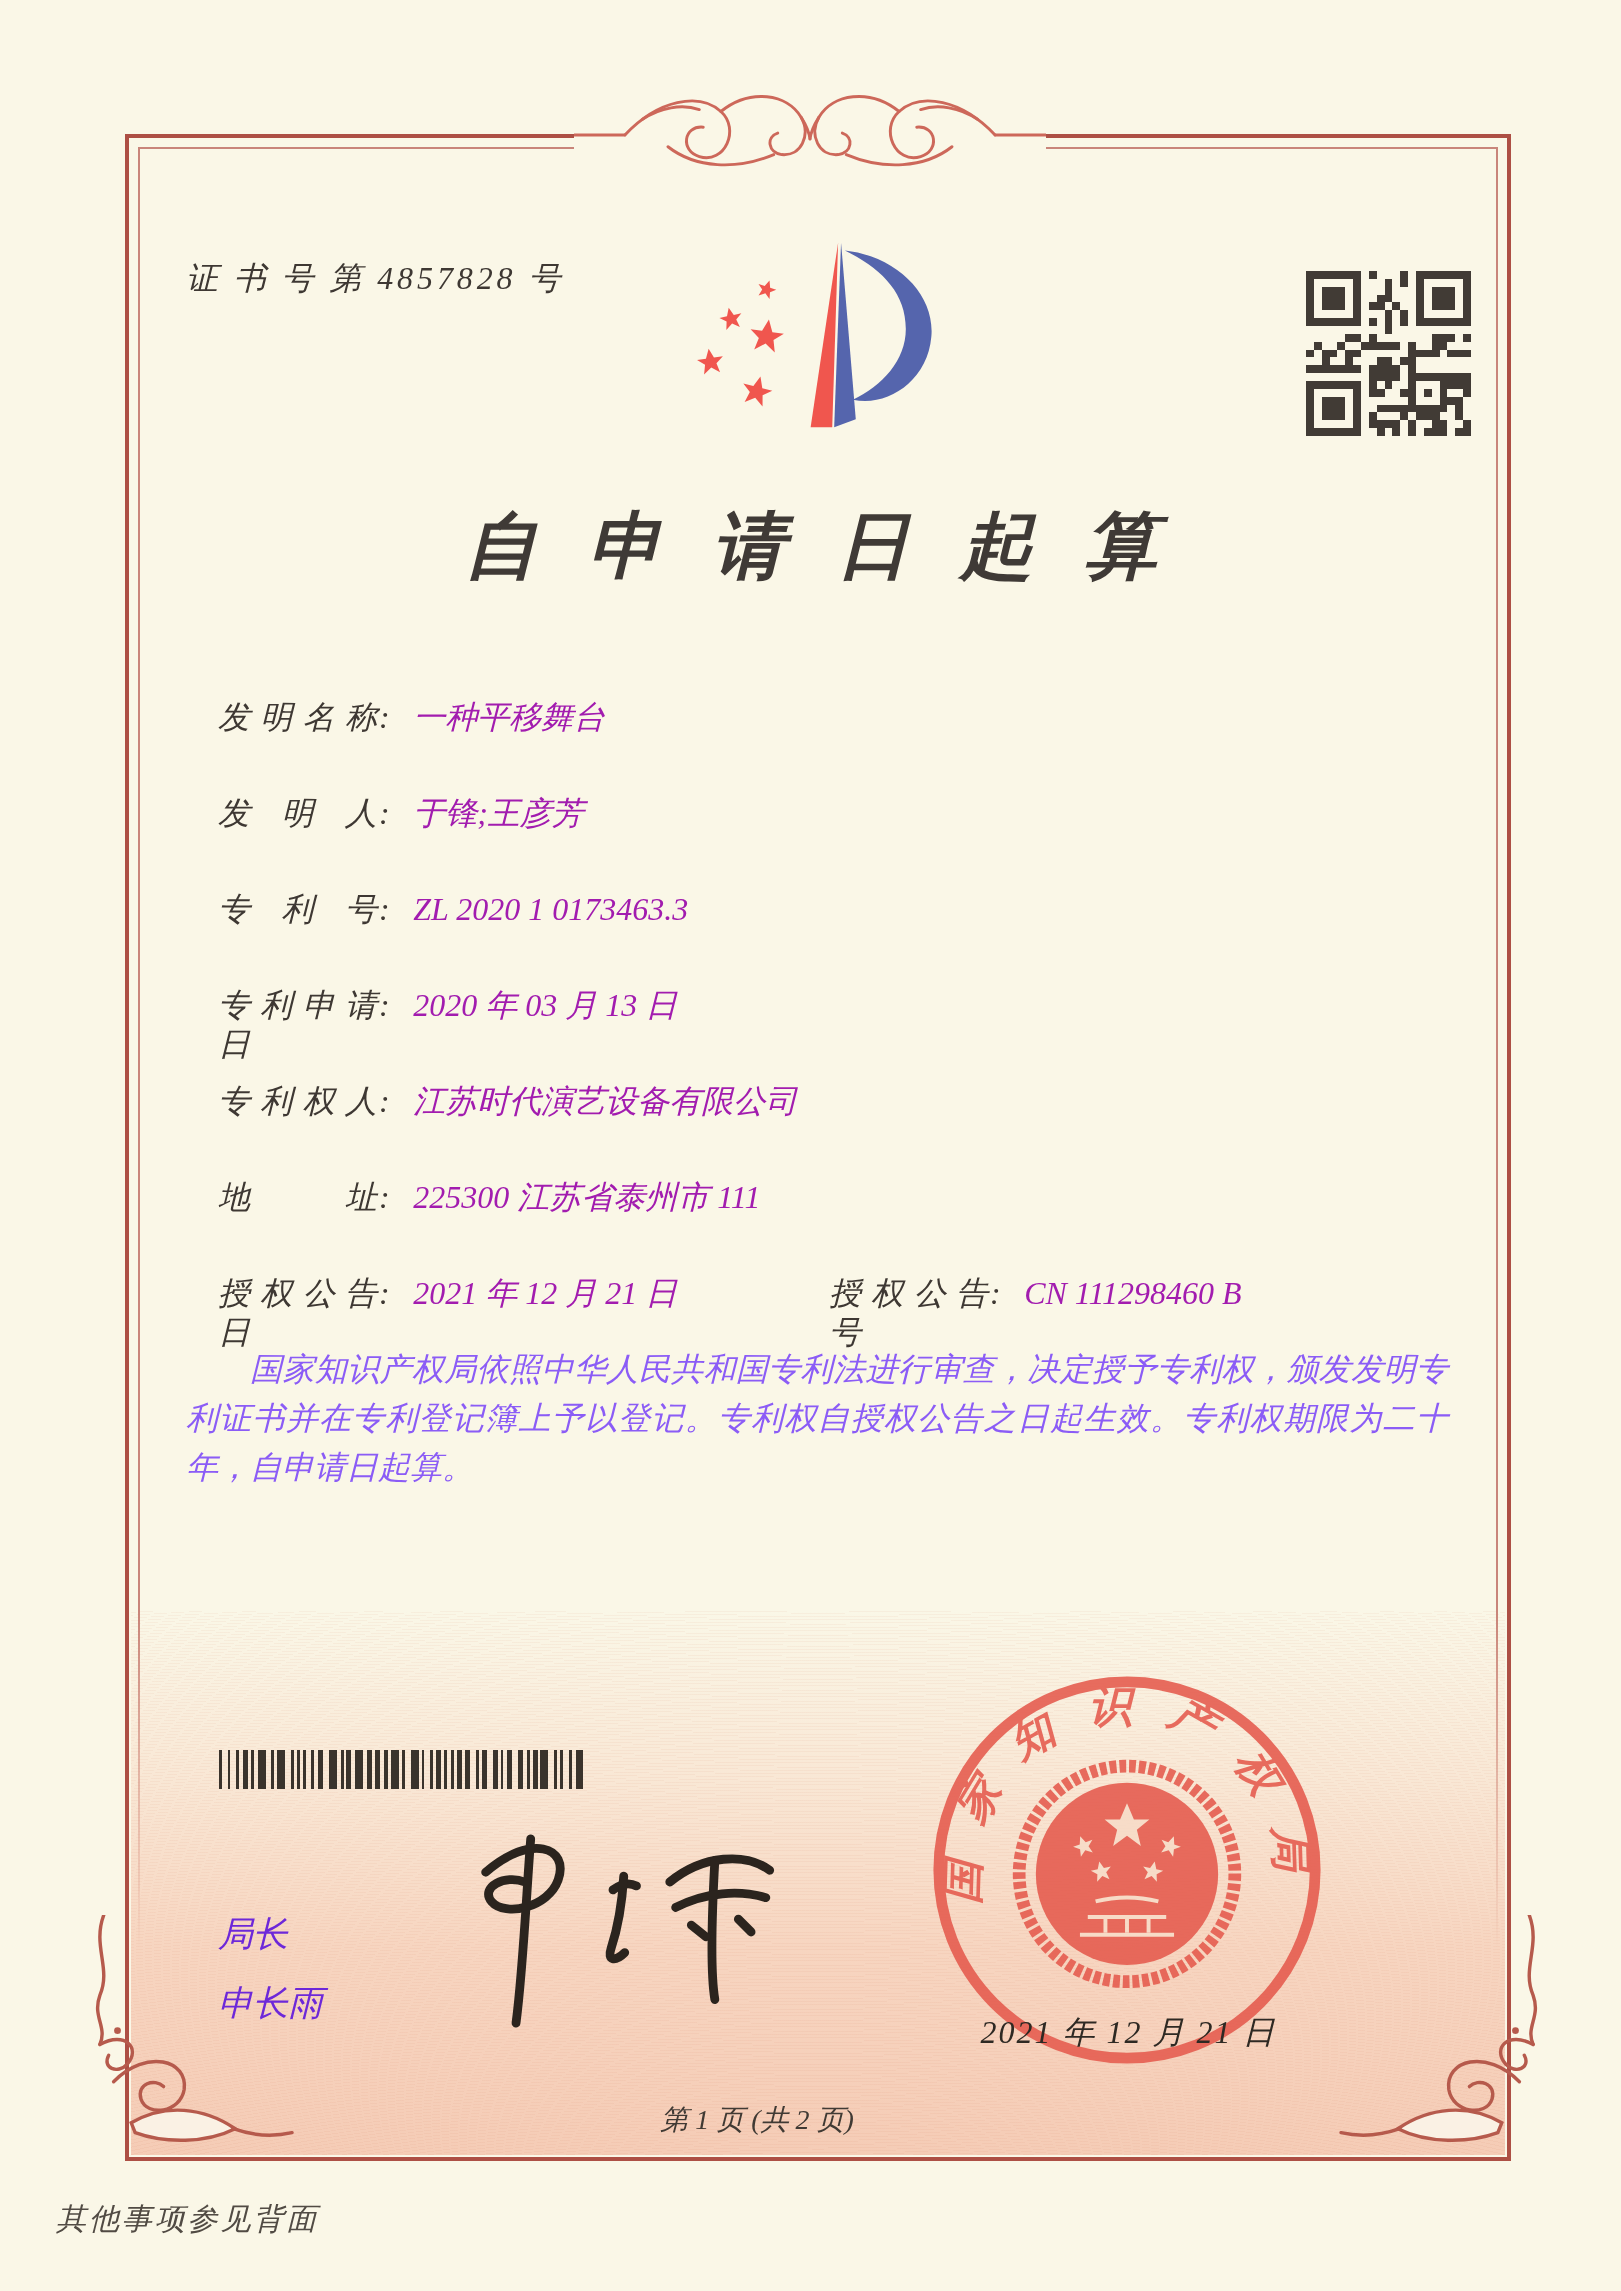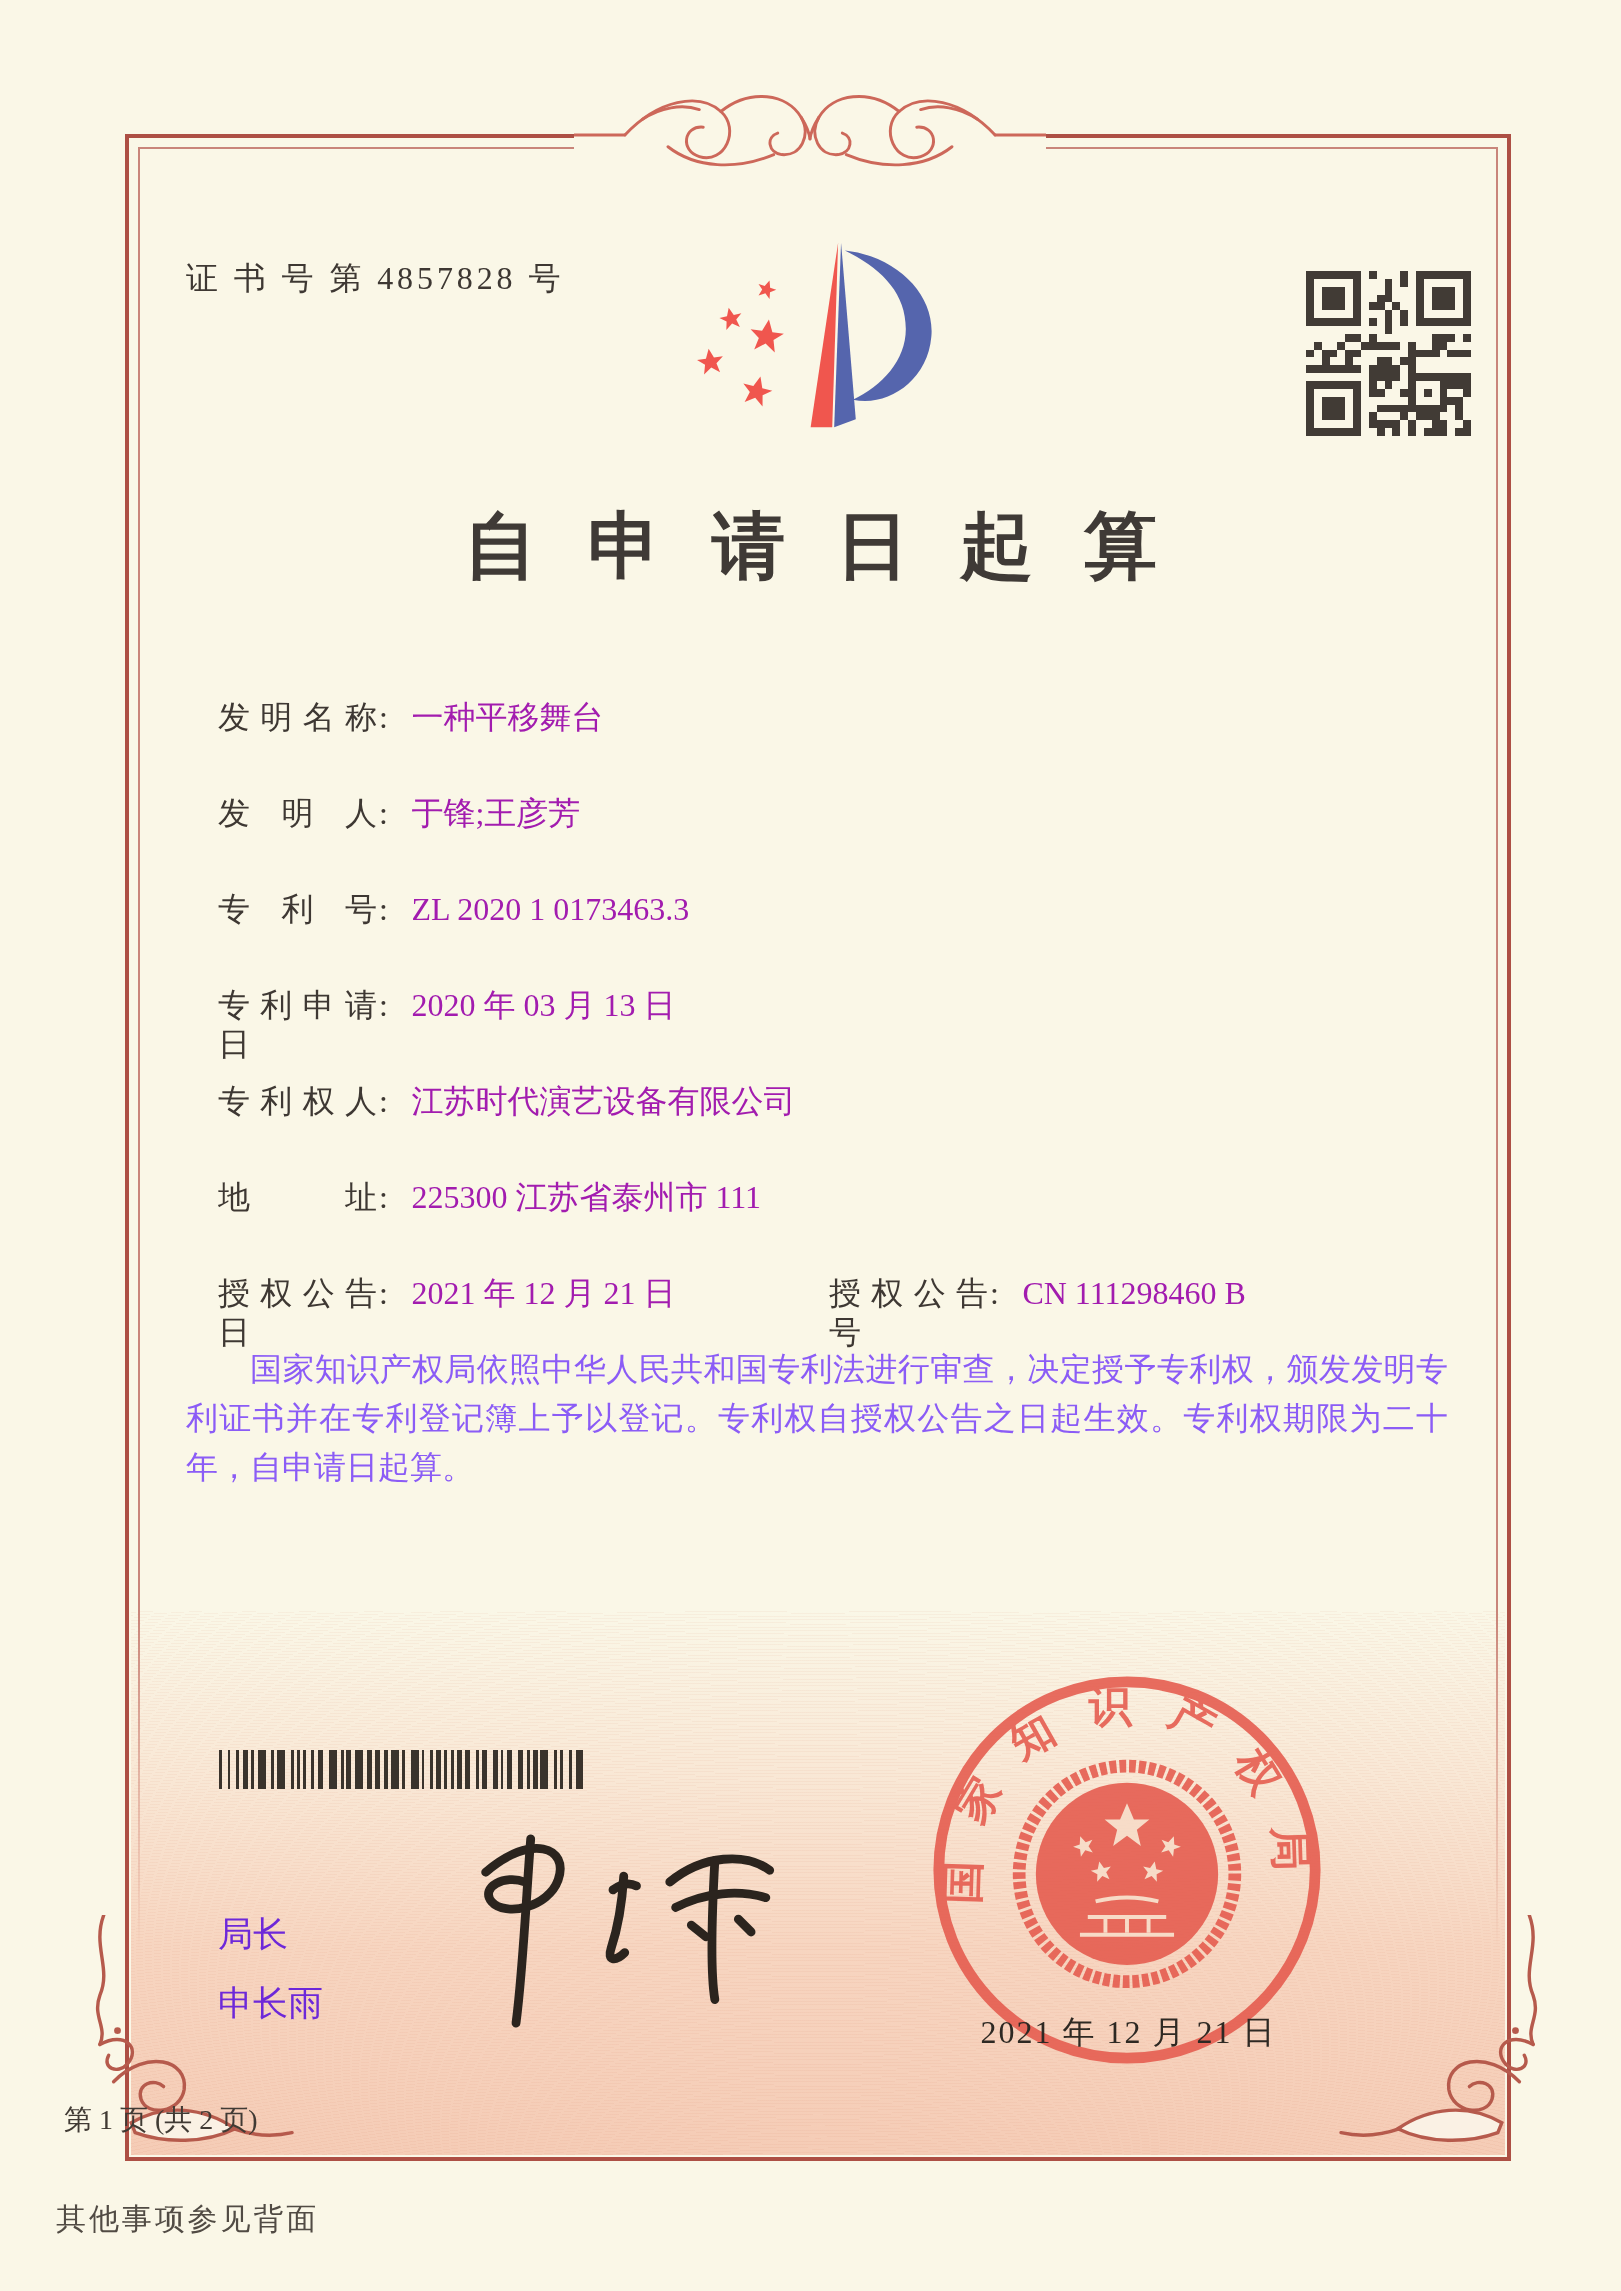--- a/index.html
+++ b/index.html
@@ -1,21 +1,21 @@
 <!DOCTYPE html>
 <html><head>
 <meta charset="utf-8">
 <style>
   html,body{margin:0;padding:0;background:#e8e4d8;}
   .page{
     position:relative;width:1621px;height:2292px;margin:0 auto;
     background:#faf7e7;overflow:hidden;
     font-family:"Liberation Serif","DejaVu Serif",serif;color:#453f39;
   }
-  .abs{position:absolute;}
+  .abs{position:absolute;font-style:italic;}
   
   .frame{left:125px;top:134px;right:110px;bottom:131px;border:4.9px solid #ad4f44;}
   .frame-inner{position:absolute;left:8.8px;top:8.8px;right:8.8px;bottom:8.8px;border:2px solid #c9857a;}
   .pink-zone{
     position:absolute;left:2px;right:2px;bottom:2px;height:544px;
     background:
       repeating-radial-gradient(140% 90% at 50% 135%, rgba(208,120,88,0.07) 0 2.9px, rgba(0,0,0,0) 2.9px 10.8px),
       linear-gradient(180deg, rgba(248,221,203,0) 0%, rgba(248,219,199,.55) 30%, #f7d5c0 62%, #f5ccb6 100%);
   }
   
@@ -36,21 +36,21 @@
   .body-text{left:186px;top:1345px;width:1262px;font-size:32px;line-height:49px;
              text-align:justify;color:#8b5cf6;}
   .body-text p{margin:0;text-indent:2em;}
   
   .barcode{left:218px;top:1750px;}
   .officer{left:218px;top:1900px;font-size:35px;color:#6d28d9;line-height:69px;}
   .signature{left:421px;top:1825px;}
   .seal{left:929px;top:1672px;}
   .seal-date{left:949px;top:2011px;width:359px;text-align:center;font-size:32px;
              letter-spacing:2px;color:#2e2923;z-index:6;}
-  .page-info{left:125px;top:2101px;width:1386px;margin-left:-61px;
+  .page-info{left:125px;top:2101px;width:1386px;text-align:center;margin-left:-61px;
              font-size:28px;color:#403a34;}
   .back-note{left:125px;top:2199px;width:1386px;margin-left:-69px;
              font-size:30px;letter-spacing:2.9px;color:#514b44;}
   .ornament-top{left:574px;top:80px;background:#faf7e7;}
   .flourish{bottom:127px;}
   .flourish.left{left:90px;}
   .flourish.right{right:78px;transform:scaleX(-1);}
   svg{display:block;}
 </style>
 </head>

